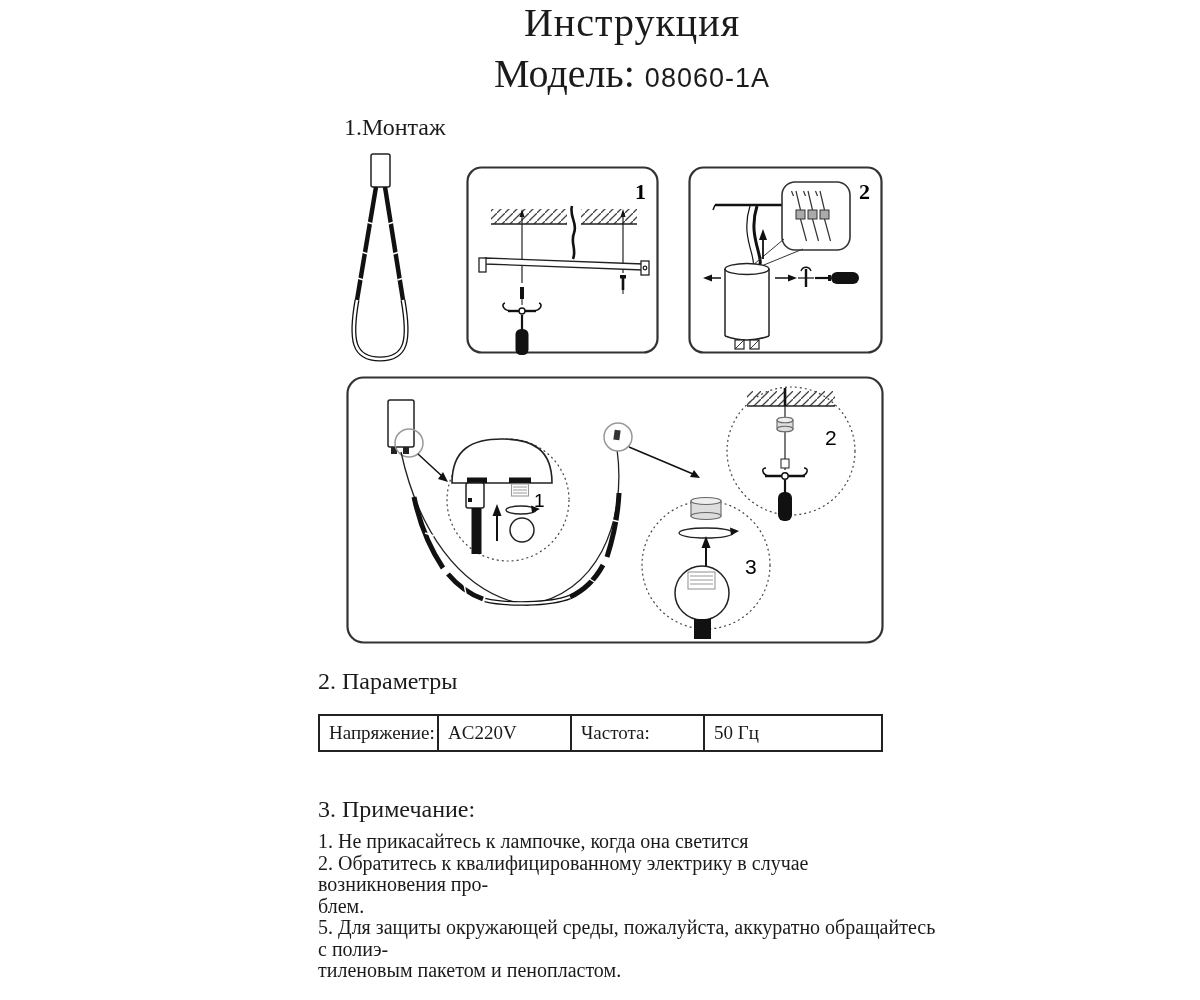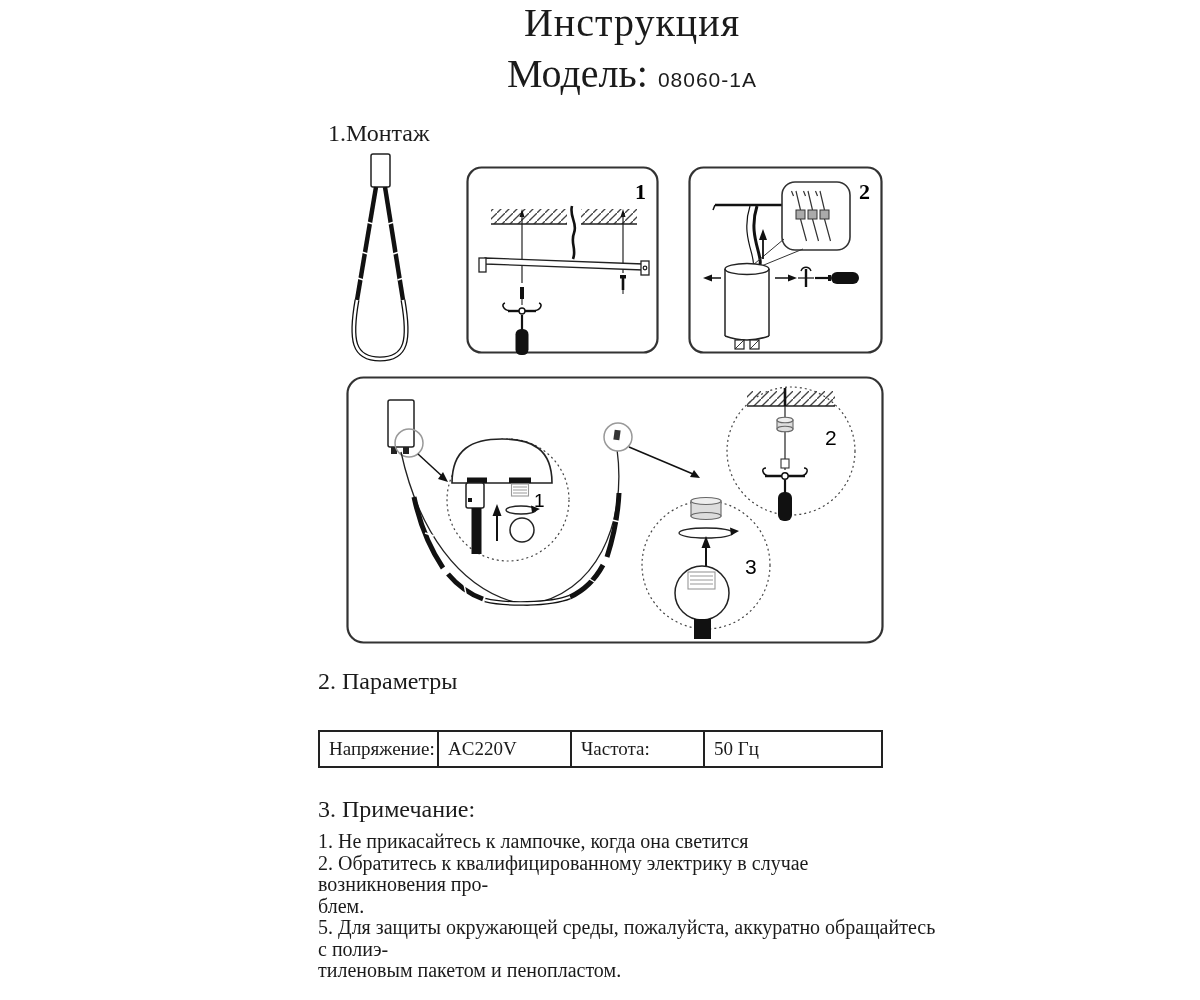--- a/index.html
+++ b/index.html
@@ -4,41 +4,41 @@
 <style>
   html,body { margin:0; padding:0; }
   body {
     width:1200px; height:1000px; background:#ffffff; position:relative;
     overflow:hidden; font-family:"Liberation Serif", serif; color:#1b1b1b;
   }
   .abs { position:absolute; }
   .header { left:0; top:0; width:1264px; text-align:center; }
   .doc-title { font-size:40px; line-height:46px; letter-spacing:1px; }
   .model-line { font-size:40px; line-height:44px; margin-top:6px; }
-  .model-value { font-family:"Liberation Sans", sans-serif; font-size:21px; letter-spacing:1px; margin-left:10px; }
+  .model-value { font-family:"Liberation Sans", sans-serif; font-size:27px; letter-spacing:1px; margin-left:10px; }
   .section-heading { font-size:24px; }
   svg { display:block; }
-  .param-table { border-collapse:collapse; table-layout:fixed;margin-top:16px; }
+  .param-table { border-collapse:collapse; table-layout:fixed; }
   .param-table td {
     border:2px solid #222; font-size:19px; padding:0 0 0 9px;
     height:34px; vertical-align:middle; overflow:hidden; white-space:nowrap;
   }
   .sans { font-family:"Liberation Sans", sans-serif; font-size:18px; }
   .notes { width:620px; }
   .note-item { white-space:pre-line; font-size:20px; line-height:21.5px; }
 </style>
 </head>
 <body>
 
 <div class="abs header">
   <div class="doc-title">Инструкция</div>
   <div class="model-line"><span>Модель:</span><span class="model-value">08060-1A</span></div>
 </div>
 
-<div class="abs section-heading" style="left:328px; top:114px;margin-top:6px;">1.Монтаж</div>
+<div class="abs section-heading" style="left:344px; top:114px;">1.Монтаж</div>
 
 <svg class="abs" style="left:335px; top:148px;" width="130" height="220" viewBox="0 0 130 220">
   <rect x="36" y="6" width="19" height="33" rx="2" fill="#fff" stroke="#222" stroke-width="1.5"></rect>
   <g stroke="#111" stroke-width="4.5">
     <line x1="41" y1="39" x2="22" y2="152"></line>
     <line x1="50" y1="39" x2="68" y2="152"></line>
   </g>
   <g stroke="#fff" stroke-width="1.6">
     <line x1="31.9" y1="74" x2="37.9" y2="76"></line>
       <line x1="26.9" y1="104" x2="32.9" y2="106"></line>

